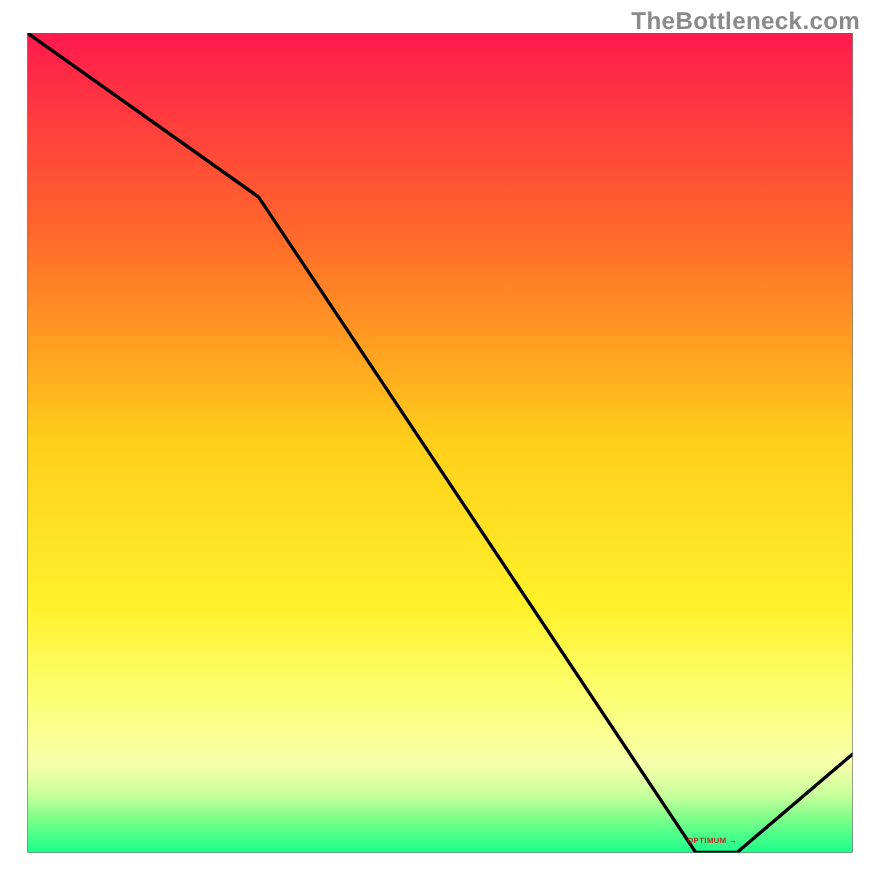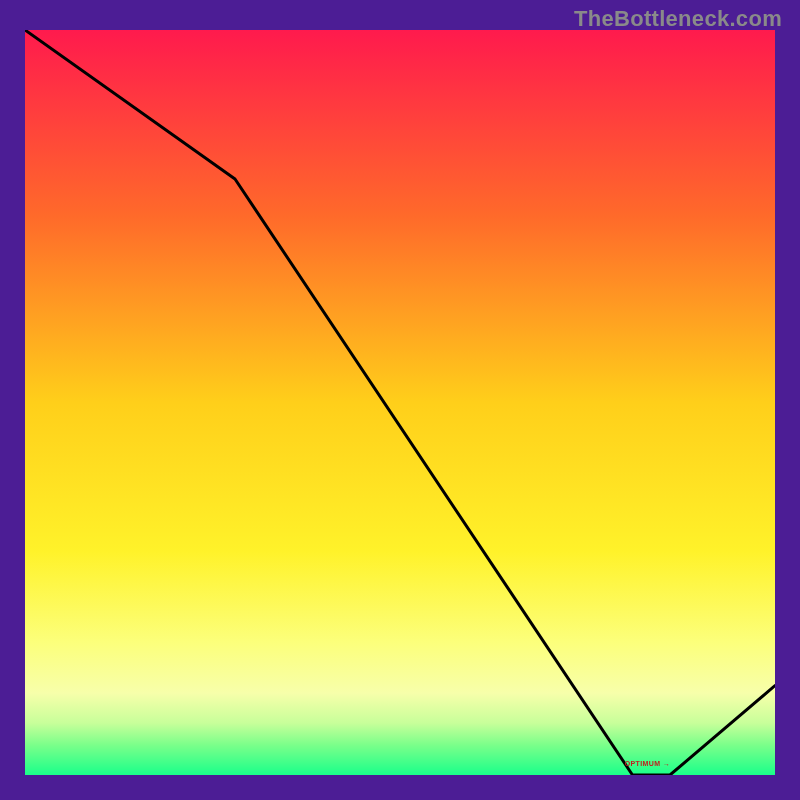--- a/index.html
+++ b/index.html
@@ -1,21 +1,21 @@
 <!DOCTYPE html>
 <html><head>
 <meta charset="utf-8">
 <style>
   * { margin: 0; padding: 0; box-sizing: border-box; }
   html, body { width: 800px; height: 800px; background: #000; overflow: hidden; }
   .container {
     position: relative;
     width: 800px;
     height: 800px;
-    background: #4c1d95;
+    background: #ffffff;
   }
   .attribution {
     position: absolute;
     top: 6px;
     right: 18px;
     font-family: Arial, Helvetica, sans-serif;
     font-size: 22px;
     font-weight: bold;
     color: #8a8a8a;
     letter-spacing: 0.3px;

